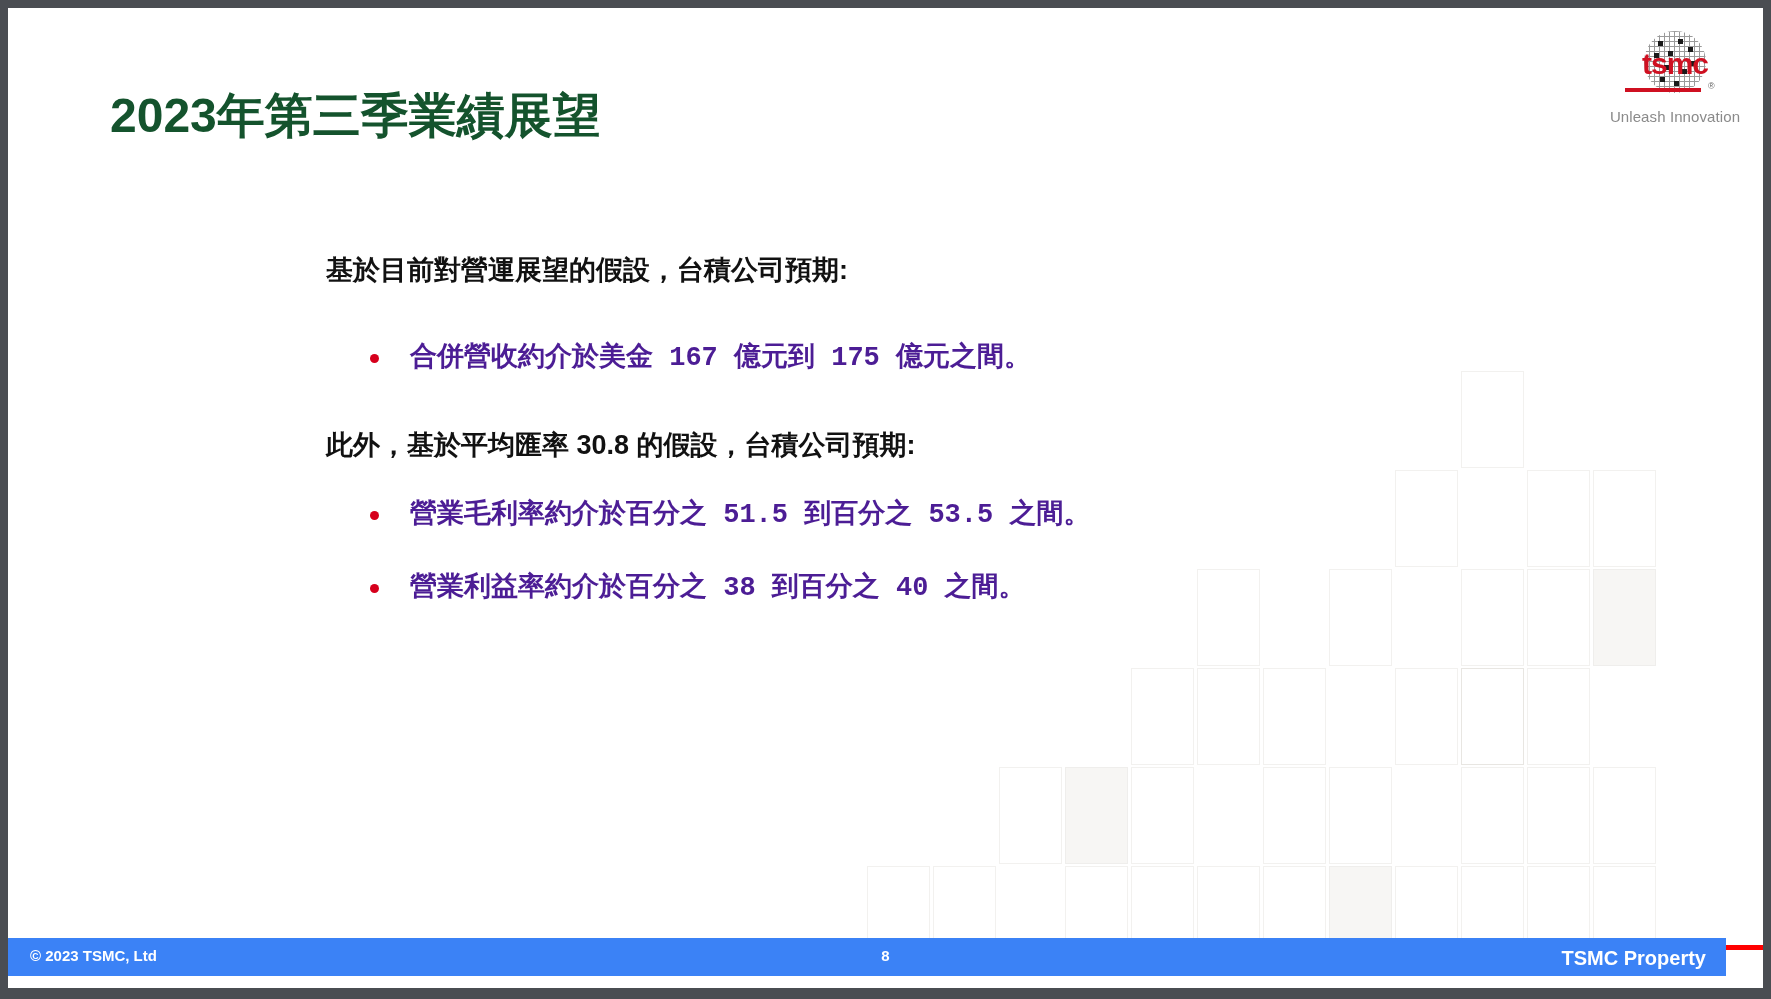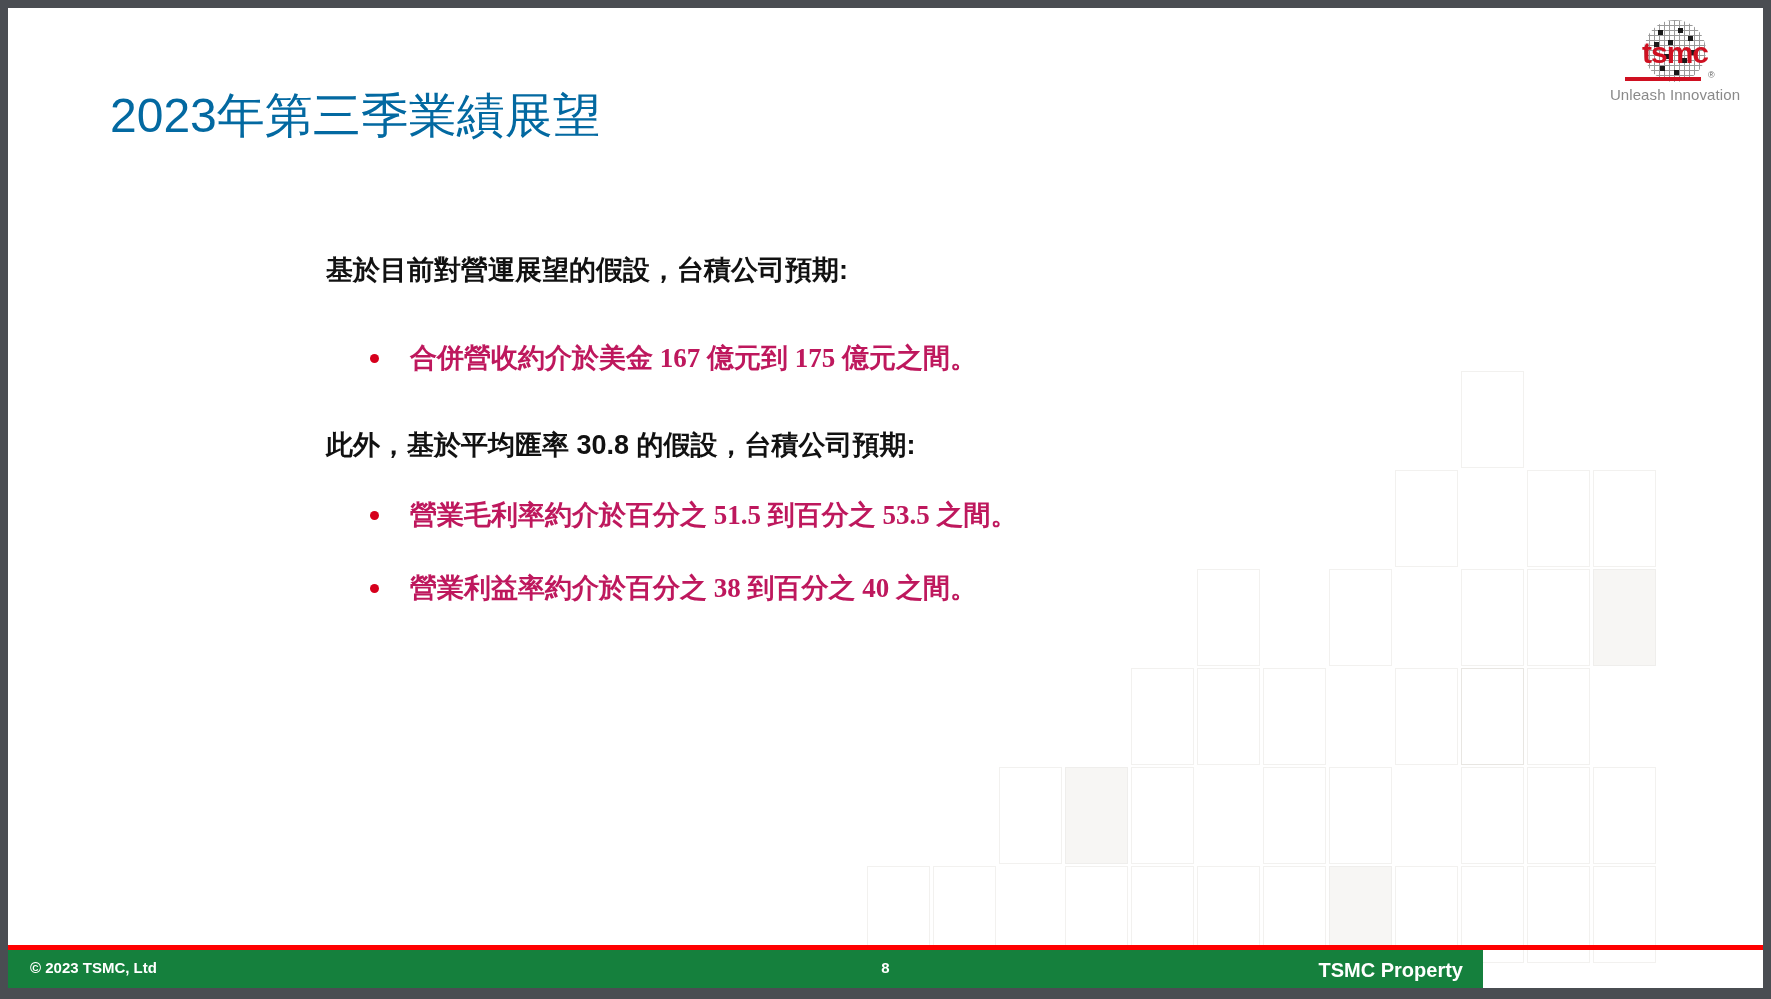--- a/index.html
+++ b/index.html
@@ -60,21 +60,21 @@
     right: 18px;
     top: 8px;
     width: 140px;
     text-align: center;
     z-index: 5;
   }
   #logo-mark {
     position: relative;
     width: 126px;
     height: 62px;
-    margin: 4px auto;
+    margin: 15px auto;
   }
   #wafer {
     position: absolute;
     left: 32px;
     top: 0px;
     width: 62px;
     height: 62px;
     border-radius: 50%;
     overflow: hidden;
     background:
@@ -123,24 +123,24 @@
     color: #8a8a8a;
     letter-spacing: 0.1px;
   }
 
   
   #slide-title {
     position: absolute;
     left: 102px;
     top: 79px;
     font-family: "Liberation Sans", sans-serif;
-    font-weight: normal;
+    font-weight: bold;
     font-size: 48px;
     line-height: 58px;
-    color: #0369a1;
+    color: #14532d;
     letter-spacing: 0px;
     white-space: nowrap;
     z-index: 3;
   }
 
   
   #body-area {
     position: absolute;
     left: 0;
     top: 0;
@@ -173,44 +173,44 @@
   .bullet-dot {
     width: 9px;
     height: 9px;
     border-radius: 50%;
     background: #D6001C;
     margin-top: 16px;
     margin-right: 31px;
     flex: 0 0 auto;
   }
   .bullet-text {
-    font-family: Liberation Serif, serif;
+    font-family: Liberation Mono, monospace;
     font-weight: bold;
     font-size: 27px;
     line-height: 40px;
-    color: #be185d;
+    color: #4c1d95;
   }
 
   
   #footer-rule {
     position: absolute;
     left: 0;
     bottom: 38px;
     width: 1755px;
     height: 5px;
     background: #FF0000;
     z-index: 6;
   }
   #footer-bar {
     position: absolute;
     left: 0;
-    bottom: 0;
-    width: 1475px;
+    bottom: 12px;
+    width: 1718px;
     height: 38px;
-    background: #15803d;
+    background: #3b82f6;
     z-index: 6;
   }
   #footer-left {
     position: absolute;
     left: 22px;
     top: 9px;
     font-family: "Liberation Sans", sans-serif;
     font-weight: bold;
     font-size: 15px;
     color: #ffffff;

